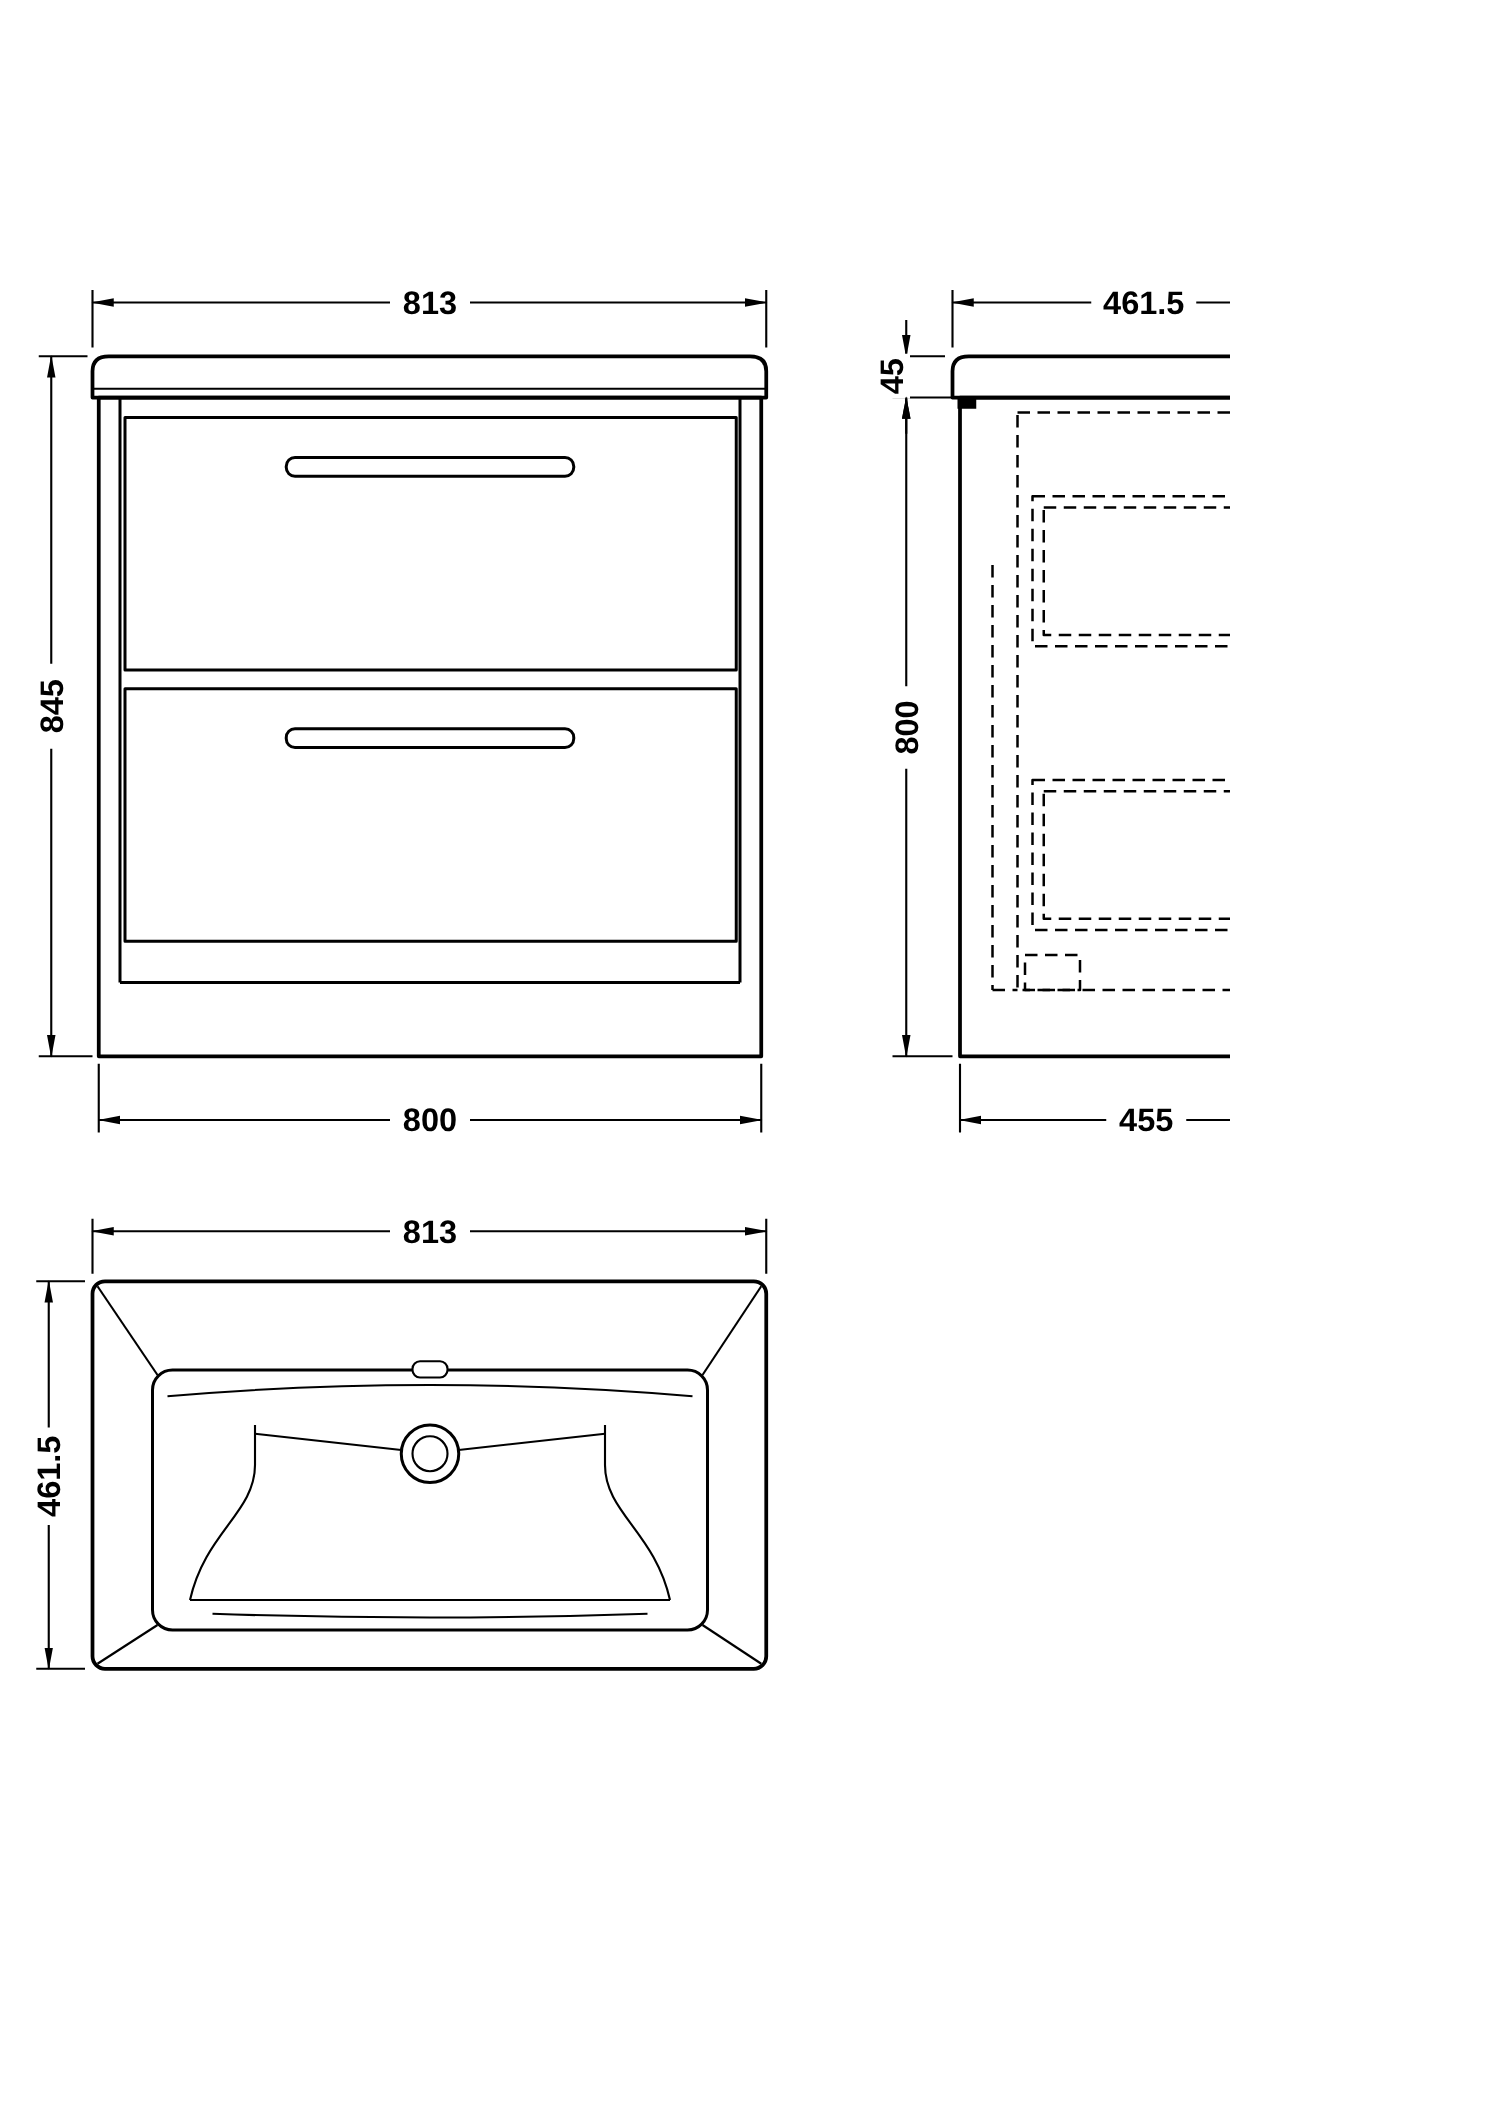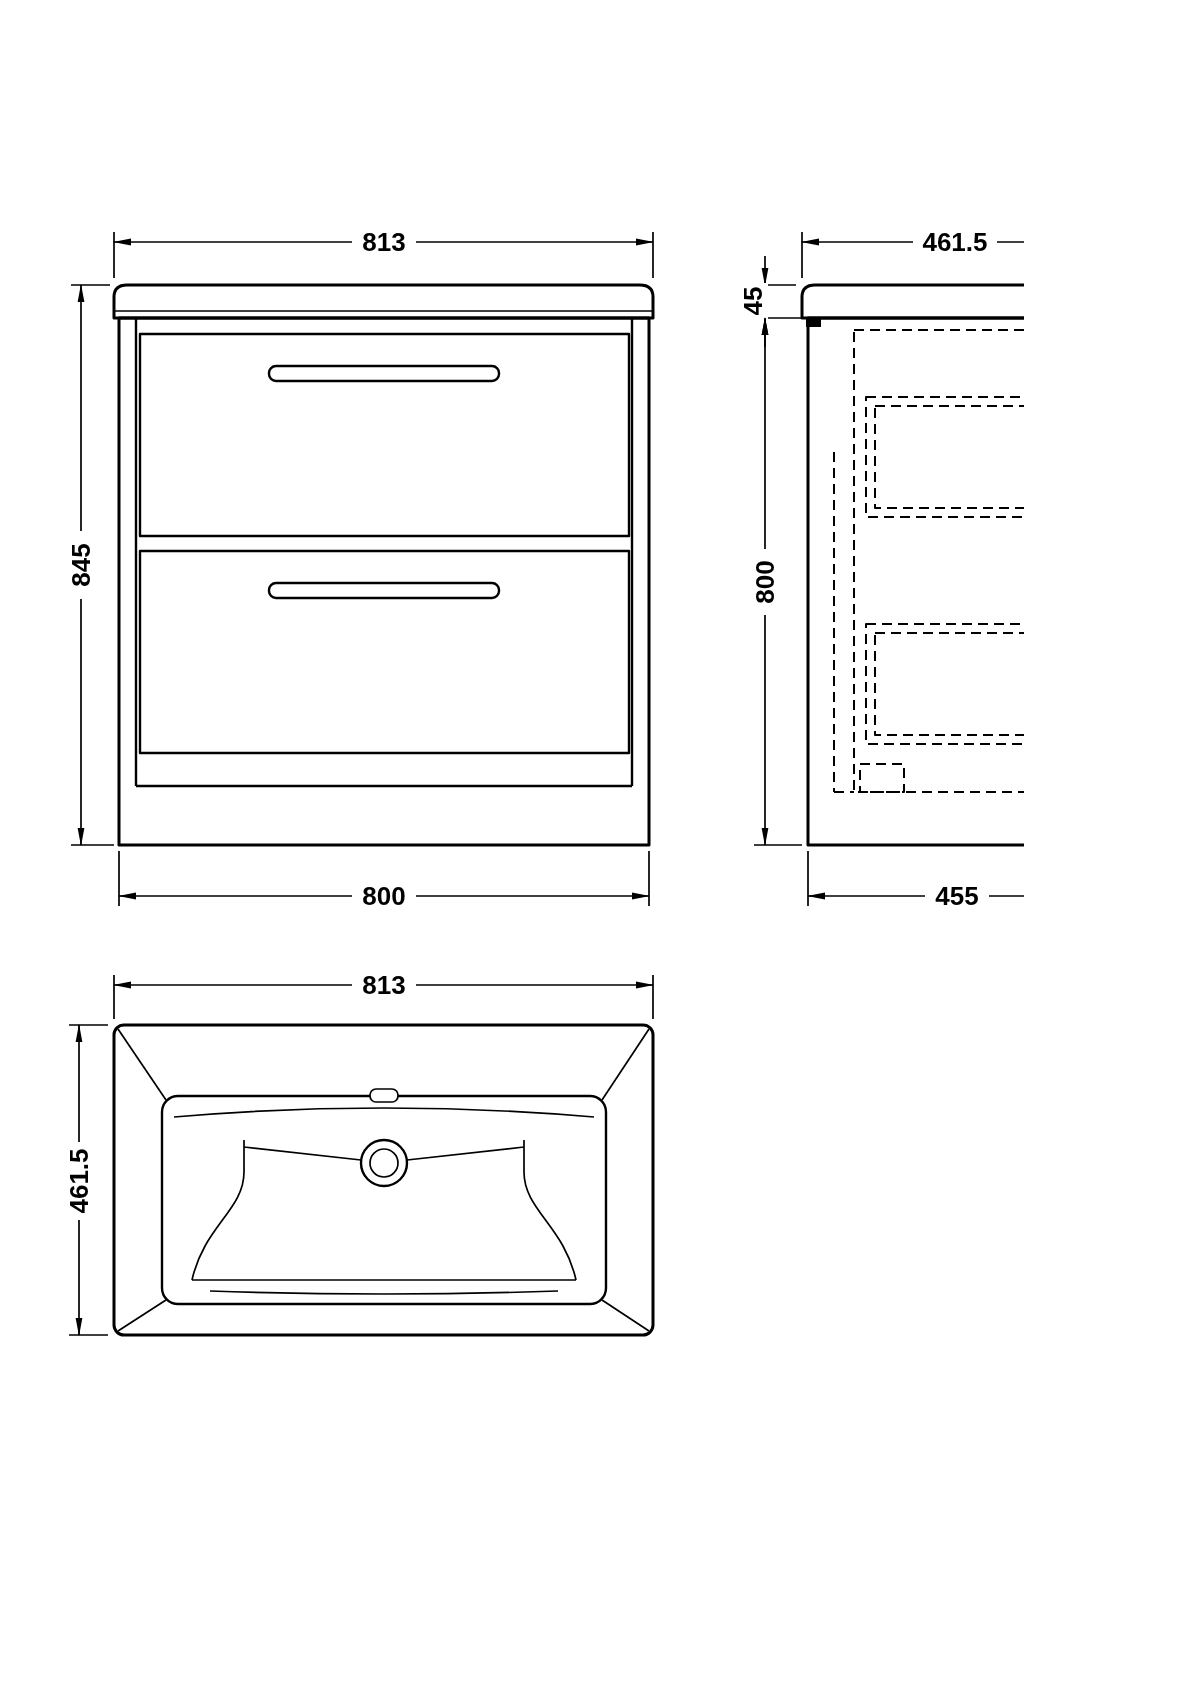--- a/index.html
+++ b/index.html
@@ -1,16 +1,16 @@
 <!DOCTYPE html>
 <html><head>
 <meta charset="utf-8">
 <style>
   html,body{margin:0;padding:0;background:#ffffff;}
-  .canvas{position:relative;width:984px;height:1698px;background:#ffffff;overflow:hidden;padding-left:40px;}
+  .canvas{position:relative;width:984px;height:1698px;background:#ffffff;overflow:hidden;}
   svg{display:block;}
   .ln   {fill:none;stroke:#000;stroke-width:3;stroke-linejoin:round;stroke-linecap:square;}
   .ln2  {fill:none;stroke:#000;stroke-width:2.4;stroke-linejoin:round;}
   .thin {fill:none;stroke:#000;stroke-width:1.7;}
   .dim  {fill:none;stroke:#000;stroke-width:1.7;}
   .dash {fill:none;stroke:#000;stroke-width:2;stroke-dasharray:10 6;stroke-linejoin:round;}
   .wfill{fill:#ffffff;}
   .lbl  {font-family:"Liberation Sans",sans-serif;font-size:26px;font-weight:bold;fill:#000;}
   .bg   {fill:#ffffff;stroke:none;}
 </style>

